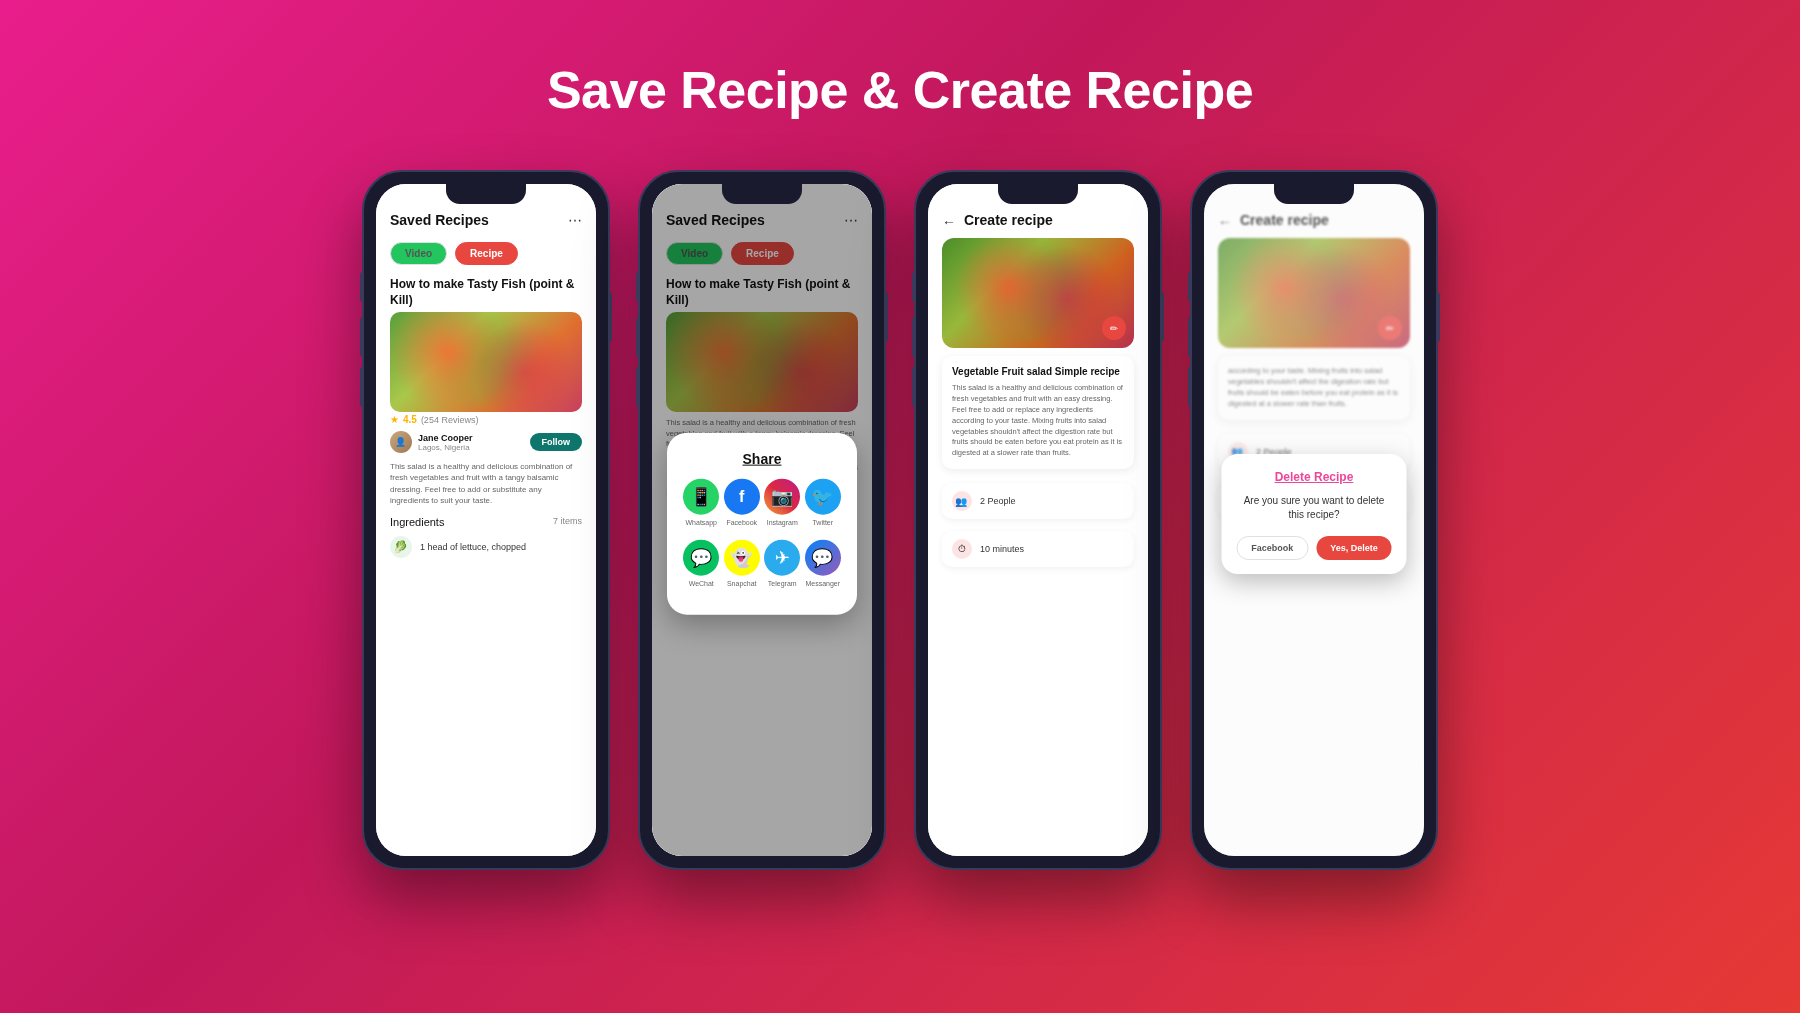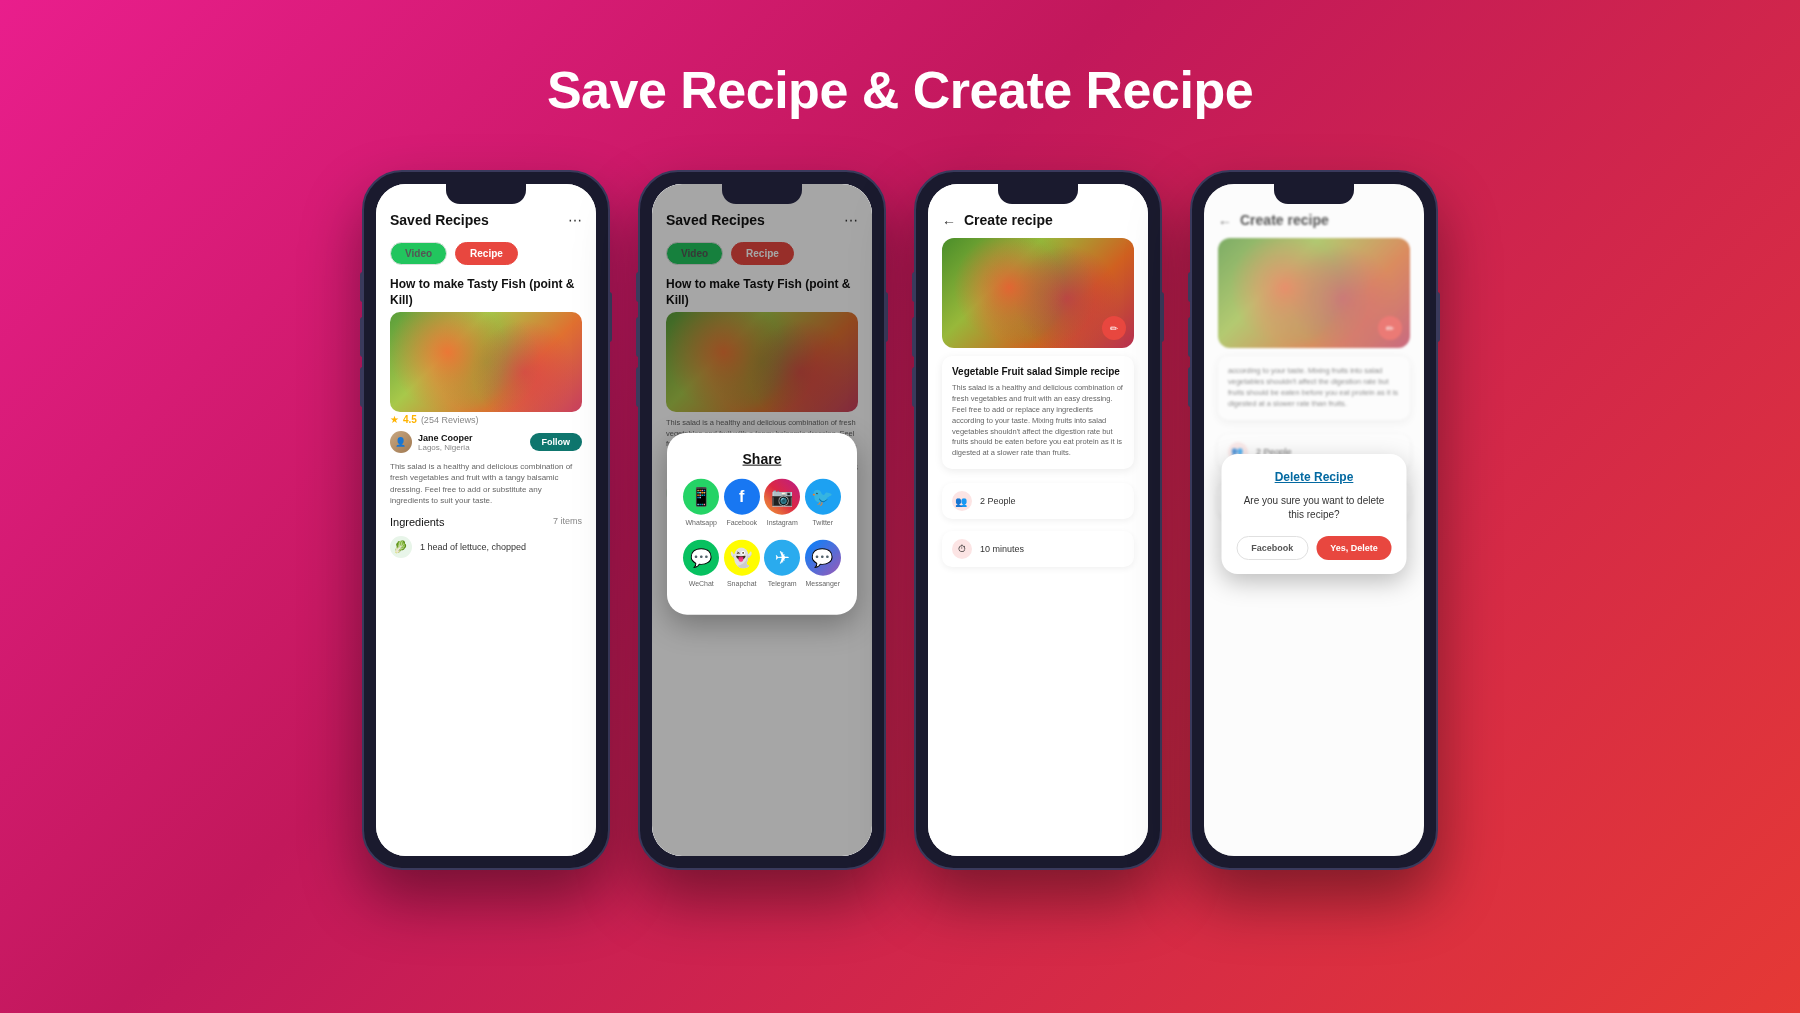--- a/index.html
+++ b/index.html
@@ -445,21 +445,21 @@
       padding: 16px 14px 14px;
       width: 185px;
       z-index: 10;
       box-shadow: 0 8px 24px rgba(0,0,0,0.25);
       text-align: center;
     }
 
     .delete-modal-title {
       font-size: 12px;
       font-weight: 700;
-      color: #0369a1;
+      color: #ec4899;
       text-decoration: underline;
       margin-bottom: 10px;
     }
 
     .delete-modal-text {
       font-size: 10px;
       color: #333;
       line-height: 1.4;
       margin-bottom: 14px;
     }

